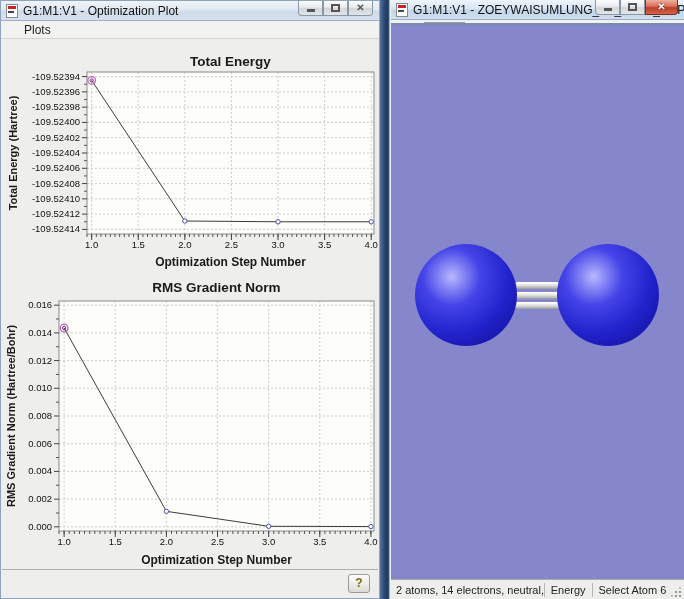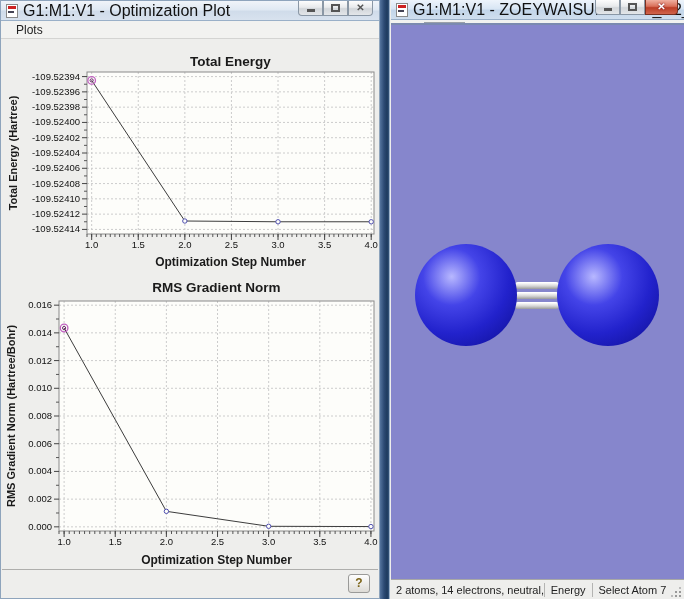--- a/index.html
+++ b/index.html
@@ -8,40 +8,40 @@
 
   
   .window { position:absolute; top:0; height:599px; background:#eeeeec; }
   .titlebar { position:relative; height:20px; display:flex; align-items:center;
               background:linear-gradient(to bottom,#eef4fb 0%,#d9e6f4 45%,#c3d6ea 55%,#cfdeee 100%);
               border-bottom:1px solid #9ab0c8; }
   .titlebar.inactive { background:linear-gradient(to bottom,#f0f4f9 0%,#e0e9f3 45%,#d0dcea 55%,#d8e2ee 100%); }
   .win-icon { width:12px; height:14px; margin:0 5px 0 5px; background:#fff; border:1px solid #8a8a8a; position:relative; flex:0 0 auto; }
   .win-icon::before { content:""; position:absolute; left:1px; top:1px; width:8px; height:3px; background:#cc2222; }
   .win-icon::after  { content:""; position:absolute; left:1px; top:6px; width:6px; height:2px; background:#445; }
-  .win-title { font-size:16px; color:#111; white-space:nowrap; overflow:hidden; flex:1 1 auto; }
+  .win-title { font-size:12px; color:#111; white-space:nowrap; overflow:hidden; flex:1 1 auto; }
   .caption-buttons { position:absolute; top:0; right:6px; display:flex; }
   .cap-btn { width:25px; height:15px; display:flex; align-items:center; justify-content:center;
              border:1px solid #8a97a5; border-top:none;
              background:linear-gradient(to bottom,#fdfdfd,#e8eaec 45%,#d2d6da 55%,#e3e6e9);
              cursor:default; }
   .cap-btn:first-child { border-radius:0 0 0 4px; }
   .cap-btn:last-child  { border-radius:0 0 4px 0; }
   .cap-btn.close-active { width:33px;
              background:linear-gradient(to bottom,#f0b0a0,#d9705a 45%,#bc3e26 55%,#d0644c);
              border-color:#7a3020; }
   .glyph-min { width:8px; height:3px; background:#555; margin-top:5px; }
   .glyph-max { width:9px; height:8px; border:2px solid #555; background:transparent; }
   .glyph-x   { font-size:10px; font-weight:bold; color:#555; line-height:1; }
   .close-active .glyph-x { color:#fff; text-shadow:0 0 2px #601; }
 
   
   #plot-window { left:0; width:380px; border:1px solid #8ea4bc; }
   .menubar { height:18px; background:#f2f2f0; border-bottom:1px solid #d4d4d2; display:flex; align-items:center; }
-  .menu-item { font-size:12px; color:#222; padding:1px 15px; }
+  .menu-item { font-size:12px; color:#222; padding:1px 23px; }
   .charts-area { position:absolute; top:39px; left:1px; right:1px; bottom:29px; background:#eeeeec; }
   .chart-svg { position:absolute; left:0; }
   #chart-svg-0 { top:2px; }
   #chart-svg-1 { top:234px; }
   .plot-footer { position:absolute; left:1px; right:1px; bottom:1px; height:28px;
                  background:#eeeeec; border-top:1px solid #aeaeac; }
   .help-btn { position:absolute; right:8px; top:4px; width:22px; height:19px;
               border:1px solid #9a9a98; border-radius:3px;
               background:linear-gradient(to bottom,#fefefe,#dddbd6);
               font-size:12px; font-weight:bold; color:#7c6418; text-align:center; line-height:17px; }
@@ -427,19 +427,19 @@
         <div class="bond-bar" style="left:124px; top:267px; width:44px;"></div>
         <div class="bond-bar" style="left:124px; top:277px; width:44px;"></div>
         <div class="atom" style="left:24px; top:219px;"></div>
         <div class="atom" style="left:166px; top:219px;"></div>
       </div>
       <div class="statusbar">
         <div class="status-info">2 atoms, 14 electrons, neutral, singlet</div>
         <div class="status-sep"></div>
         <div class="status-cell">Energy</div>
         <div class="status-sep"></div>
-        <div class="status-cell">Select Atom 7</div>
+        <div class="status-cell">Select Atom 6</div>
         <div class="resize-grip"></div>
       </div>
     </div>
   </div>
 
 </div>
 
 </body></html>

